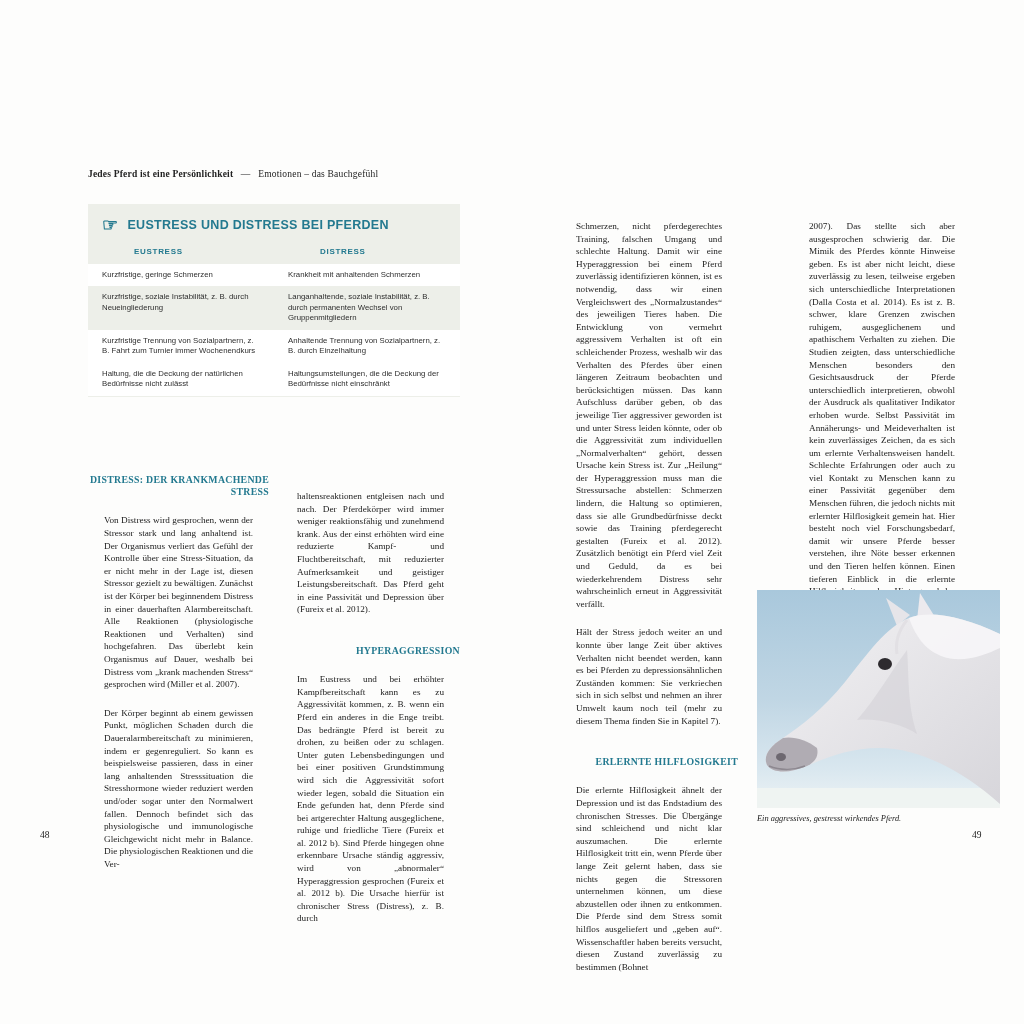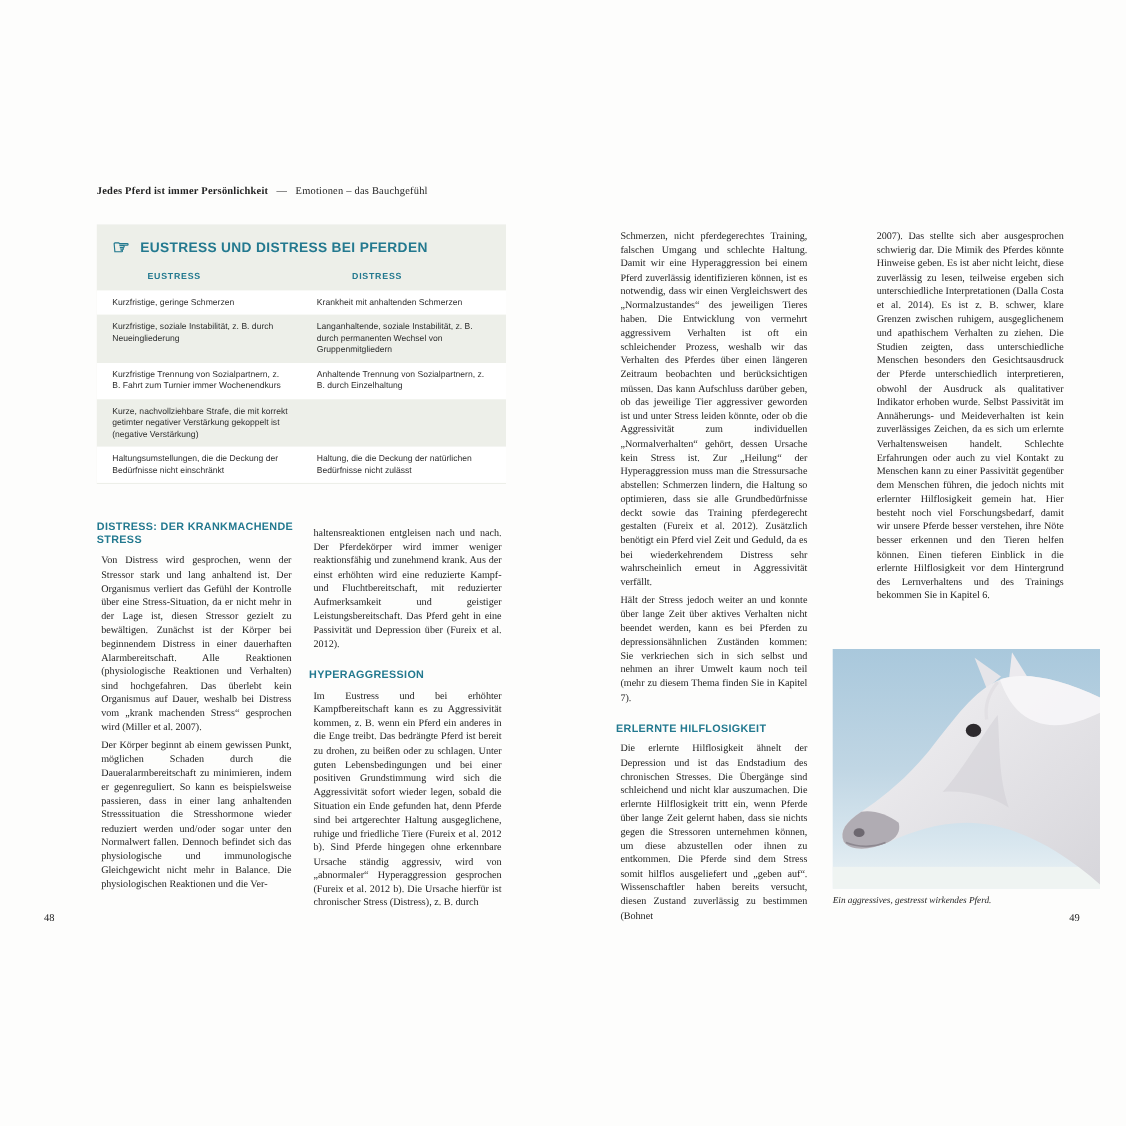--- a/index.html
+++ b/index.html
@@ -44,26 +44,26 @@
     letter-spacing: 0.7px; padding-top: 3px; padding-bottom: 6px; margin-left: 32px;
   }
 
   
   .col {
     position: absolute; text-align: justify;
     font-size: 9.2px; line-height: 1.37;
     hyphens: auto; -webkit-hyphens: auto;
     color: #1c1c1c;
   }
-  .col p { margin: 4px; }
+  .col p { margin: 16px; }
   .sec-head {
-    font-family: Liberation Sans, sans-serif;
+    font-family: Liberation Serif, serif;
     color: #23798f; font-weight: bold;
     font-size: 9.8px; line-height: 1.25; letter-spacing: 0.3px;
-    margin-bottom: 5px; text-align: left;
+    margin-bottom: 5px; text-align: right;
   }
   .gap { height: 13px; }
 
   #col-l1 { left: 88px;  top: 474px; width: 181px; }
   #col-l2 { left: 281px; top: 474px; width: 179px; }
   #col-r1 { left: 560px; top: 204px; width: 178px; }
   #col-r2 { left: 793px; top: 204px; width: 178px; }
 
   
   .photo {
@@ -79,21 +79,21 @@
 
   
   .pageno { position: absolute; font-size: 9.5px; color: #222; }
   #pn-left  { left: 40px;  top: 830px; }
   #pn-right { left: 972px; top: 830px; }
 </style>
 </head>
 <body>
 
 <div class="running-head">
-  <span class="bold">Jedes Pferd ist immer Persönlichkeit</span>
+  <span class="bold">Jedes Pferd ist eine Persönlichkeit</span>
   <span class="sep">—</span>
   <span>Emotionen – das Bauchgefühl</span>
 </div>
 
 <div class="infobox">
   <div class="infobox-title">
     <span class="hand-icon">☞</span>
     <span>EUSTRESS UND DISTRESS BEI PFERDEN</span>
   </div>
   <div class="trow thead">
@@ -106,25 +106,24 @@
   </div>
   <div class="trow">
     <div class="tcell">Kurzfristige, soziale Instabilität, z. B. durch Neueingliederung</div>
     <div class="tcell">Langanhaltende, soziale Instabilität, z. B. durch permanenten Wechsel von Gruppenmitgliedern</div>
   </div>
   <div class="trow alt">
     <div class="tcell">Kurzfristige Trennung von Sozialpartnern, z. B. Fahrt zum Turnier immer Wochenendkurs</div>
     <div class="tcell">Anhaltende Trennung von Sozialpartnern, z. B. durch Einzelhaltung</div>
   </div>
   <div class="trow">
-    <div class="tcell">Kurze, nachvollziehbare Strafe, die mit korrekt getimter negativer Verstärkung gekoppelt ist (negative Verstärkung)</div>
   </div>
   <div class="trow alt">
+    <div class="tcell">Haltung, die die Deckung der natürlichen Bedürfnisse nicht zulässt</div>
     <div class="tcell">Haltungsumstellungen, die die Deckung der Bedürfnisse nicht einschränkt</div>
-    <div class="tcell">Haltung, die die Deckung der natürlichen Bedürfnisse nicht zulässt</div>
   </div>
 </div>
 
 <div class="col" id="col-l1">
   <div class="sec-head">DISTRESS: DER KRANKMACHENDE STRESS</div>
   <p>Von Distress wird gesprochen, wenn der Stressor stark und lang anhaltend ist. Der Organismus verliert das Gefühl der Kontrolle über eine Stress-Situation, da er nicht mehr in der Lage ist, diesen Stressor gezielt zu bewältigen. Zunächst ist der Körper bei beginnendem Distress in einer dauerhaften Alarmbereitschaft. Alle Reaktionen (physiologische Reaktionen und Verhalten) sind hochgefahren. Das überlebt kein Organismus auf Dauer, weshalb bei Distress vom „krank machenden Stress“ gesprochen wird (Miller et al. 2007).</p>
   <p>Der Körper beginnt ab einem gewissen Punkt, möglichen Schaden durch die Daueralarmbereitschaft zu minimieren, indem er gegenreguliert. So kann es beispielsweise passieren, dass in einer lang anhaltenden Stresssituation die Stresshormone wieder reduziert werden und/oder sogar unter den Normalwert fallen. Dennoch befindet sich das physiologische und immunologische Gleichgewicht nicht mehr in Balance. Die physiologischen Reaktionen und die Ver-</p>
 </div>
 
 <div class="col" id="col-l2">

